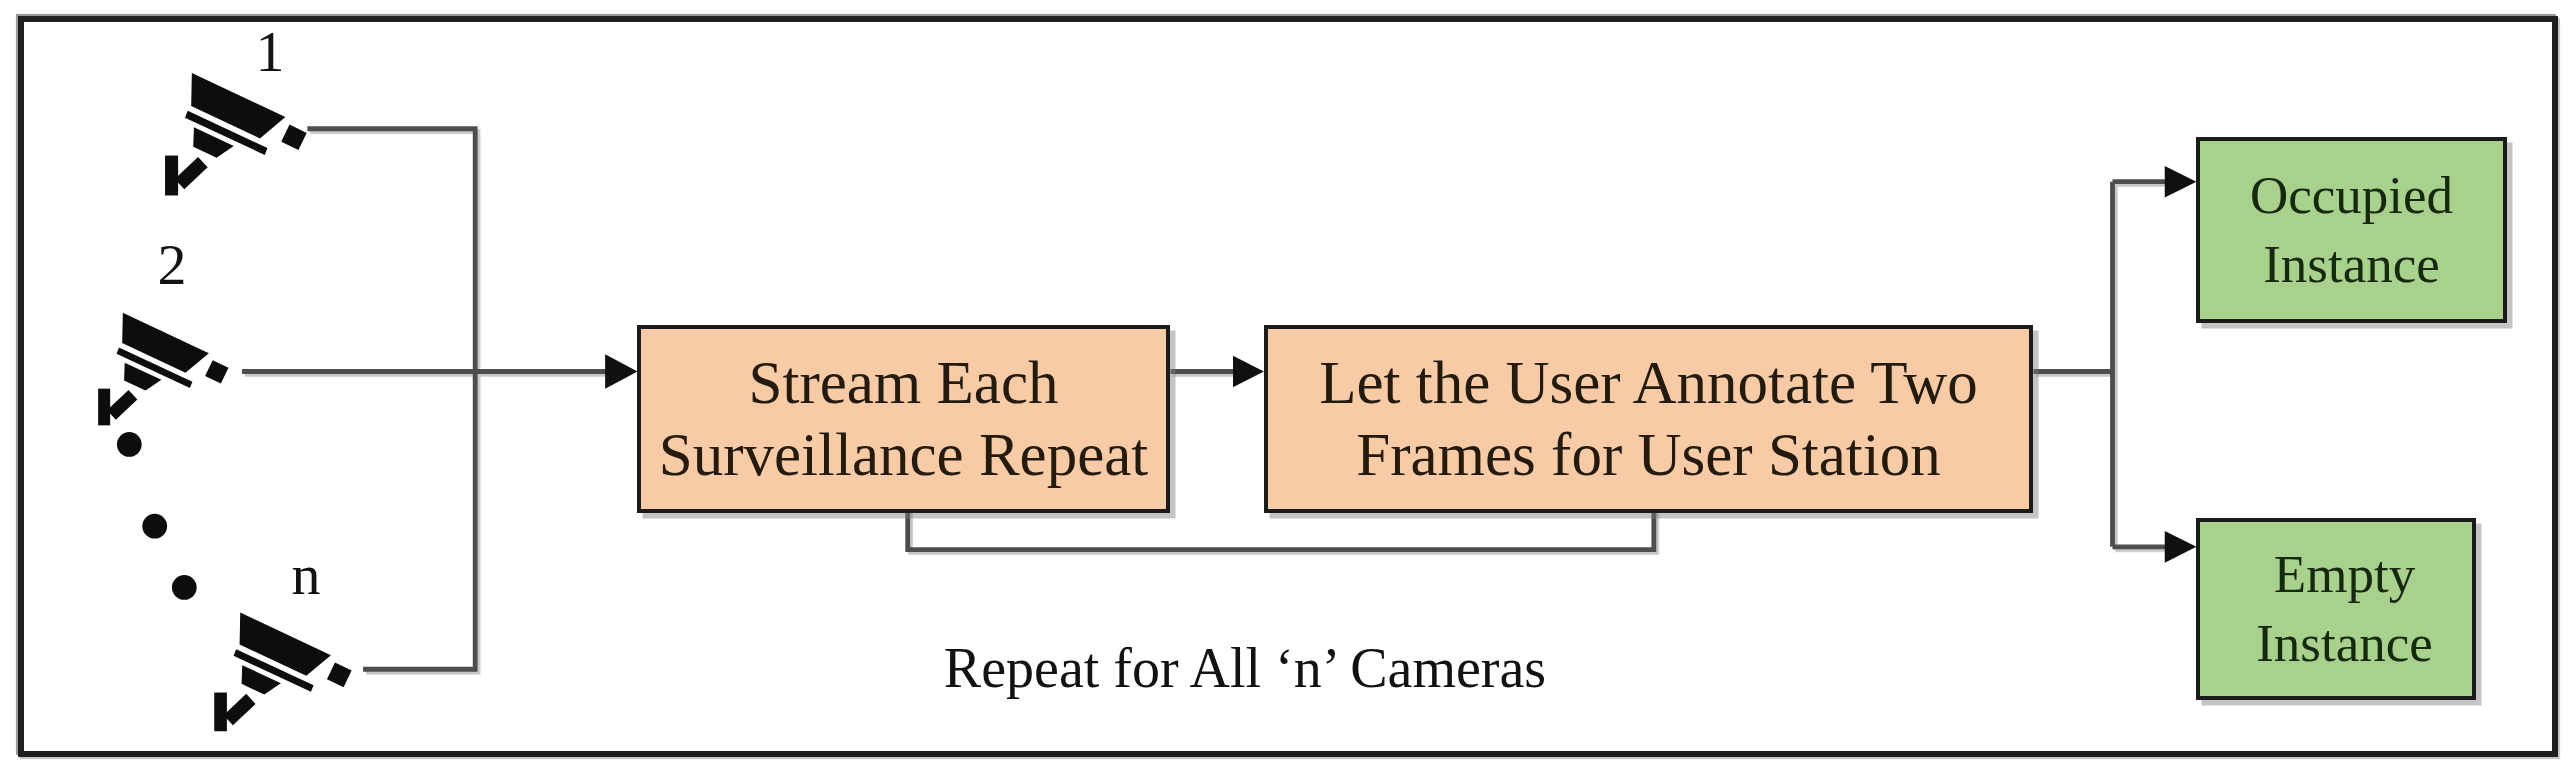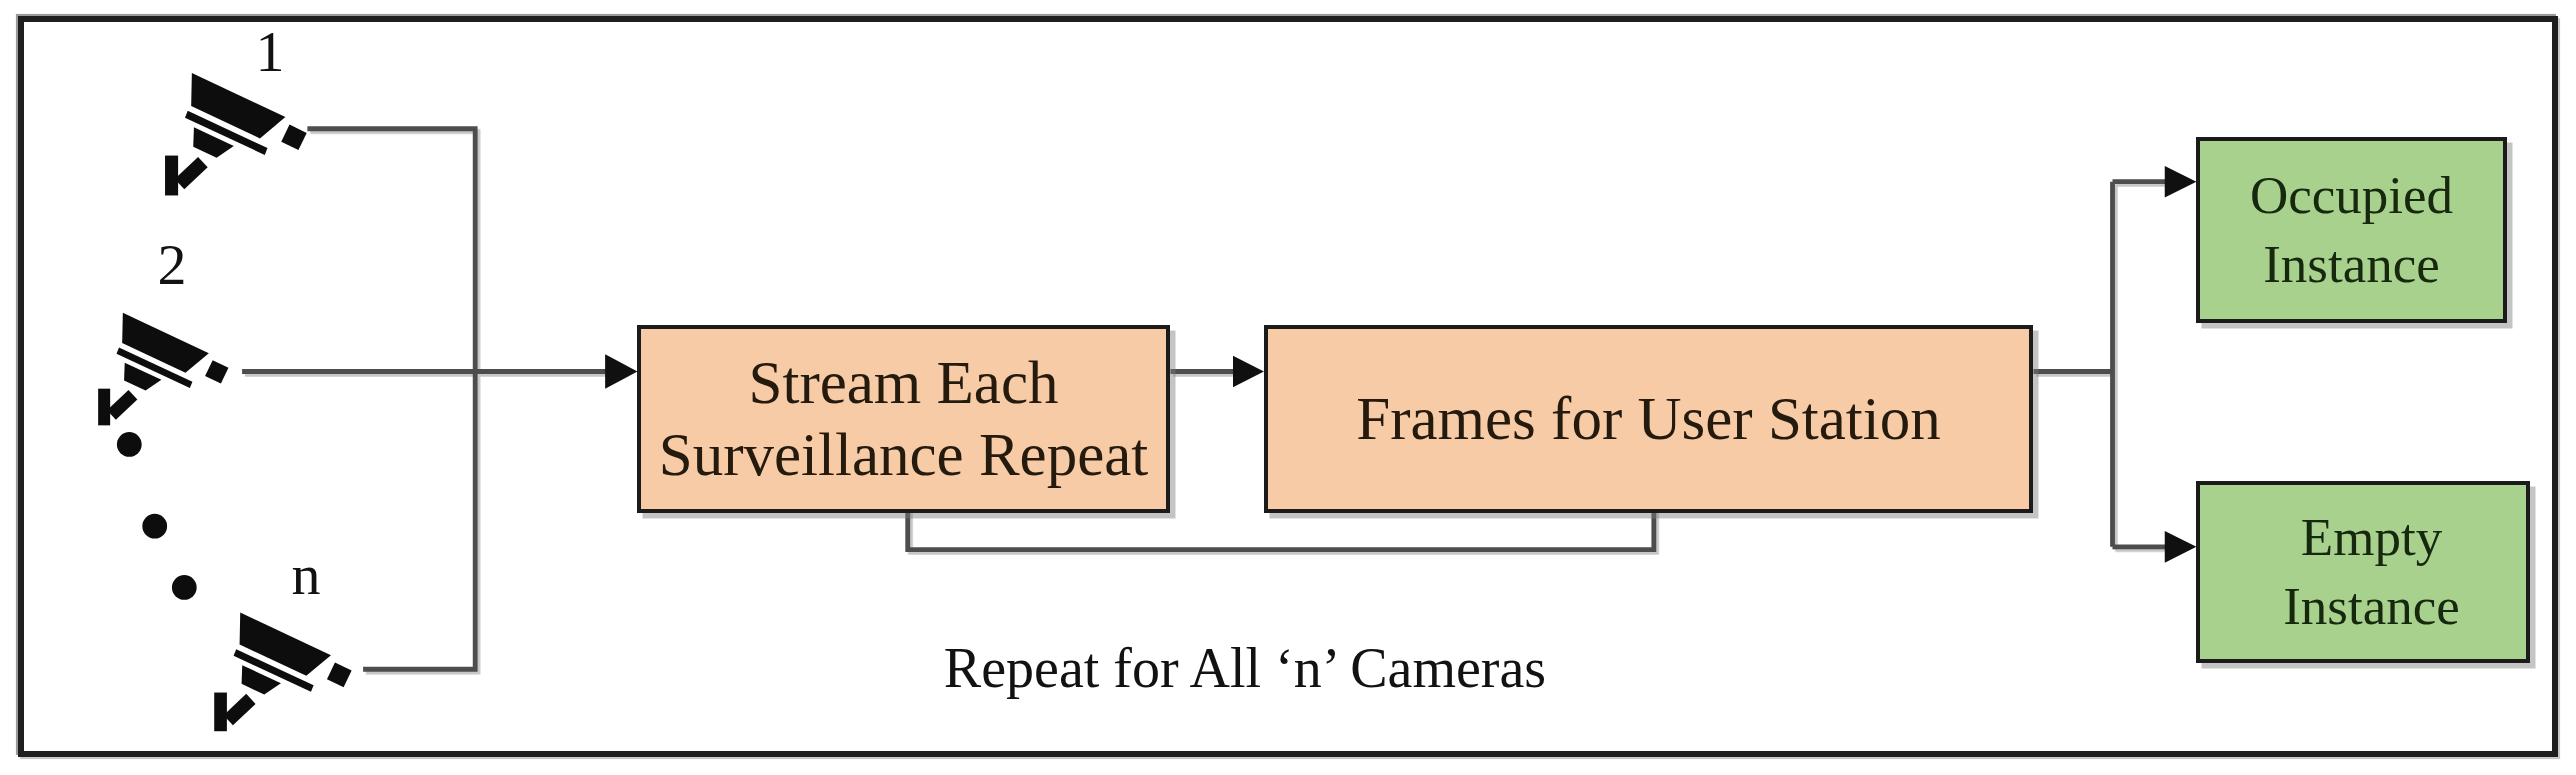--- a/index.html
+++ b/index.html
@@ -46,21 +46,21 @@
     font-size:61px;line-height:72px;
   }
   .node.output{
     background:var(--output-fill);
     color:var(--output-text);
     font-size:53px;line-height:69px;
   }
   #box-stream  {left:637px; top:277px; width:533px;  height:188px;}
   #box-annotate{left:1264px;top:277px; width:769px; height:188px;}
   #box-occupied{left:2196px;top:89px; width:311px;  height:186px;}
-  #box-empty   {left:2196px;top:433px; width:334px;  height:182px;padding-left:17px;}
+  #box-empty   {left:2196px;top:470px; width:280px;  height:182px;padding-left:17px;}
   .cam-label{
     position:absolute;
     color:var(--label-text);
     font-size:58px;
     text-align:center;
     width:62px;height:66px;line-height:66px;
   }
   #label-1{left:239px;top:19px;}
   #label-2{left:141px;top:232px;}
   #label-n{left:275px;top:542px;}
@@ -138,20 +138,21 @@
 
   <div class="cam-label" id="label-1">1</div>
   <div class="cam-label" id="label-2">2</div>
   <div class="cam-label" id="label-n">n</div>
 
   <div class="node process" id="box-stream">
     <span>Stream Each</span>
     <span>Surveillance Repeat</span>
   </div>
   <div class="node process" id="box-annotate">
+    <span>Let the User Annotate Two</span>
     <span>Frames for User Station</span>
   </div>
 
   <div class="node output" id="box-occupied">
     <span>Occupied</span>
     <span>Instance</span>
   </div>
   <div class="node output" id="box-empty">
     <span>Empty</span>
     <span>Instance</span>

